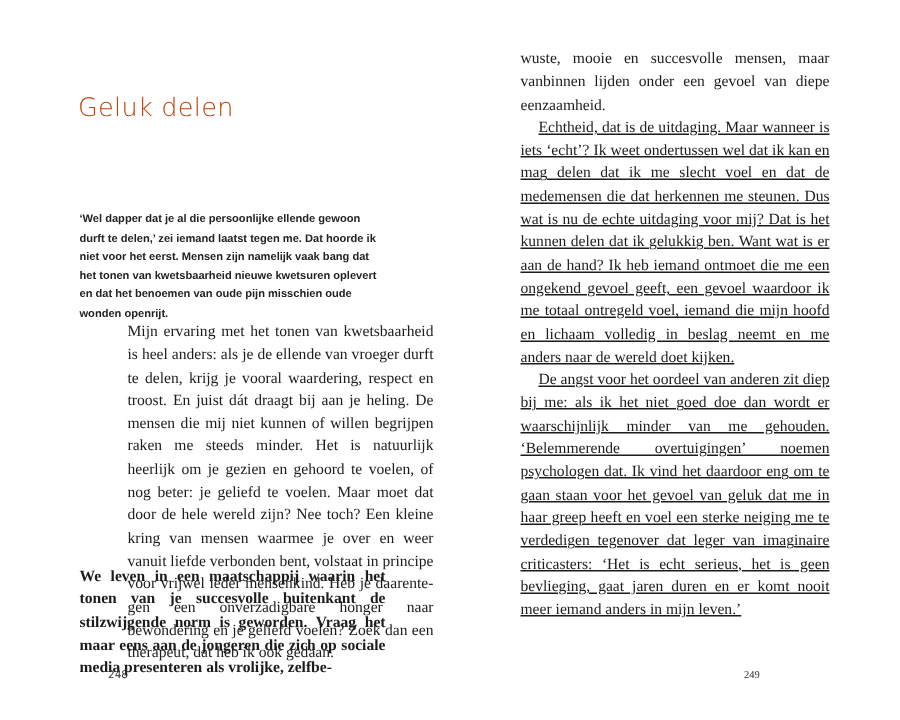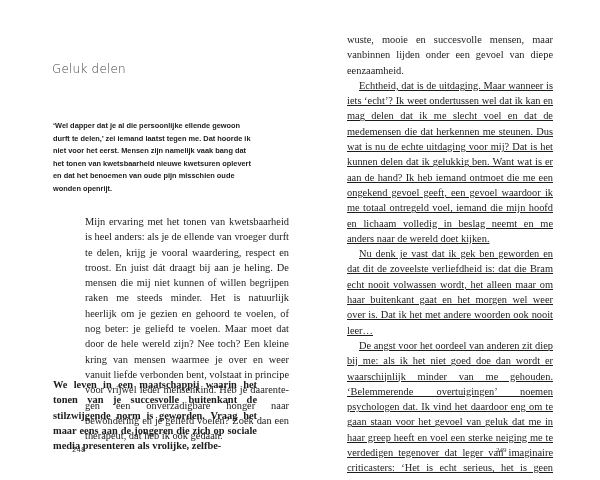--- a/index.html
+++ b/index.html
@@ -4,24 +4,24 @@
   <style>
     * { margin: 0; padding: 0; box-sizing: border-box; }
     html, body { width: 600px; height: 480px; background: #ffffff; overflow: hidden; }
     body { position: relative; color: #1c1c1c; }
     .page { position: absolute; top: 0; height: 480px; width: 300px; }
     .page-left { left: 0; }
     .page-right { left: 300px; }
     .chapter-title {
       position: absolute; left: 52px; top: 62px;
       font-family: "DejaVu Sans", sans-serif; font-weight: 300;
-      font-size: 12px; color: #404040; letter-spacing: 0.2px;
+      font-size: 17px; color: #c2410c; letter-spacing: 0.2px;
     }
     .intro {
-      position: absolute; left: 53px; top: 120px; width: 205px;
+      position: absolute; left: 53px; top: 140px; width: 205px;
       font-family: "Liberation Sans", sans-serif; font-weight: bold;
       font-size: 7.4px; line-height: 12.6px; color: #222;
     }
     .body-text {
       font-family: "Liberation Serif", serif;
       font-size: 10.4px; line-height: 15.3px; color: #1c1c1c;
       text-align: justify; hyphens: manual;
     }
     .left-p1 { position: absolute; left: 53px; top: 214px; width: 204px; margin-left: 32px; }
     .left-p2 { position: absolute; left: 53px; top: 377px; width: 204px; font-weight: bold; }
@@ -43,18 +43,17 @@
   <p class="intro">‘Wel dapper dat je al die persoonlijke ellende gewoon durft te delen,’ zei iemand laatst tegen me. Dat hoorde ik niet voor het eerst. Mensen zijn namelijk vaak bang dat het tonen van kwetsbaarheid nieuwe kwetsuren oplevert en dat het benoemen van oude pijn misschien oude wonden openrijt.</p>
   <p class="body-text left-p1">Mijn ervaring met het tonen van kwetsbaarheid is heel anders: als je de ellende van vroeger durft te delen, krijg je vooral waardering, respect en troost. En juist dát draagt bij aan je heling. De mensen die mij niet kunnen of willen begrijpen raken me steeds minder. Het is natuurlijk heerlijk om je gezien en gehoord te voelen, of nog beter: je geliefd te voelen. Maar moet dat door de hele wereld zijn? Nee toch? Een kleine kring van mensen waarmee je over en weer vanuit liefde verbonden bent, volstaat in prin­cipe voor vrijwel ieder mensenkind. Heb je daarente­gen een onverzadigbare honger naar bewondering en je geliefd voelen? Zoek dan een therapeut, dat heb ik ook gedaan.</p>
   <p class="body-text left-p2">We leven in een maatschappij waarin het tonen van je succesvolle buitenkant de stilzwijgende norm is geworden. Vraag het maar eens aan de jongeren die zich op sociale media presenteren als vrolijke, zelfbe-</p>
   <span class="page-number pn-left">248</span>
 </div>
 
 <div class="page page-right">
   <div class="right-block body-text">
     <p>wuste, mooie en succesvolle mensen, maar vanbin­nen lijden onder een gevoel van diepe eenzaamheid.</p>
     <p class="indent">Echtheid, dat is de uitdaging. Maar wanneer is iets ‘echt’? Ik weet ondertussen wel dat ik kan en mag delen dat ik me slecht voel en dat de medemensen die dat herkennen me steunen. Dus wat is nu de echte uitdaging voor mij? Dat is het kunnen delen dat ik ge­lukkig ben. Want wat is er aan de hand? Ik heb iemand ontmoet die me een ongekend gevoel geeft, een ge­voel waardoor ik me totaal ontregeld voel, iemand die mijn hoofd en lichaam volledig in beslag neemt en me anders naar de wereld doet kijken.</p>
-    <p class="indent">Nu denk je vast dat ik gek ben geworden en dat dit de zoveelste verliefdheid is: dat die Bram echt nooit volwassen wordt, het alleen maar om haar buitenkant gaat en het morgen wel weer over is. Dat ik het met andere woorden ook nooit leer…</p>
     <p class="indent">De angst voor het oordeel van anderen zit diep bij me: als ik het niet goed doe dan wordt er waar­schijnlijk minder van me gehouden. ‘Belemmerende overtuigingen’ noemen psychologen dat. Ik vind het daardoor eng om te gaan staan voor het gevoel van geluk dat me in haar greep heeft en voel een sterke neiging me te verdedigen tegenover dat leger van imaginaire criticasters: ‘Het is echt serieus, het is geen bevlieging, gaat jaren duren en er komt nooit meer iemand anders in mijn leven.’</p>
 
   </div>
   <span class="page-number pn-right">249</span>
 </div>
 
 </body></html>

